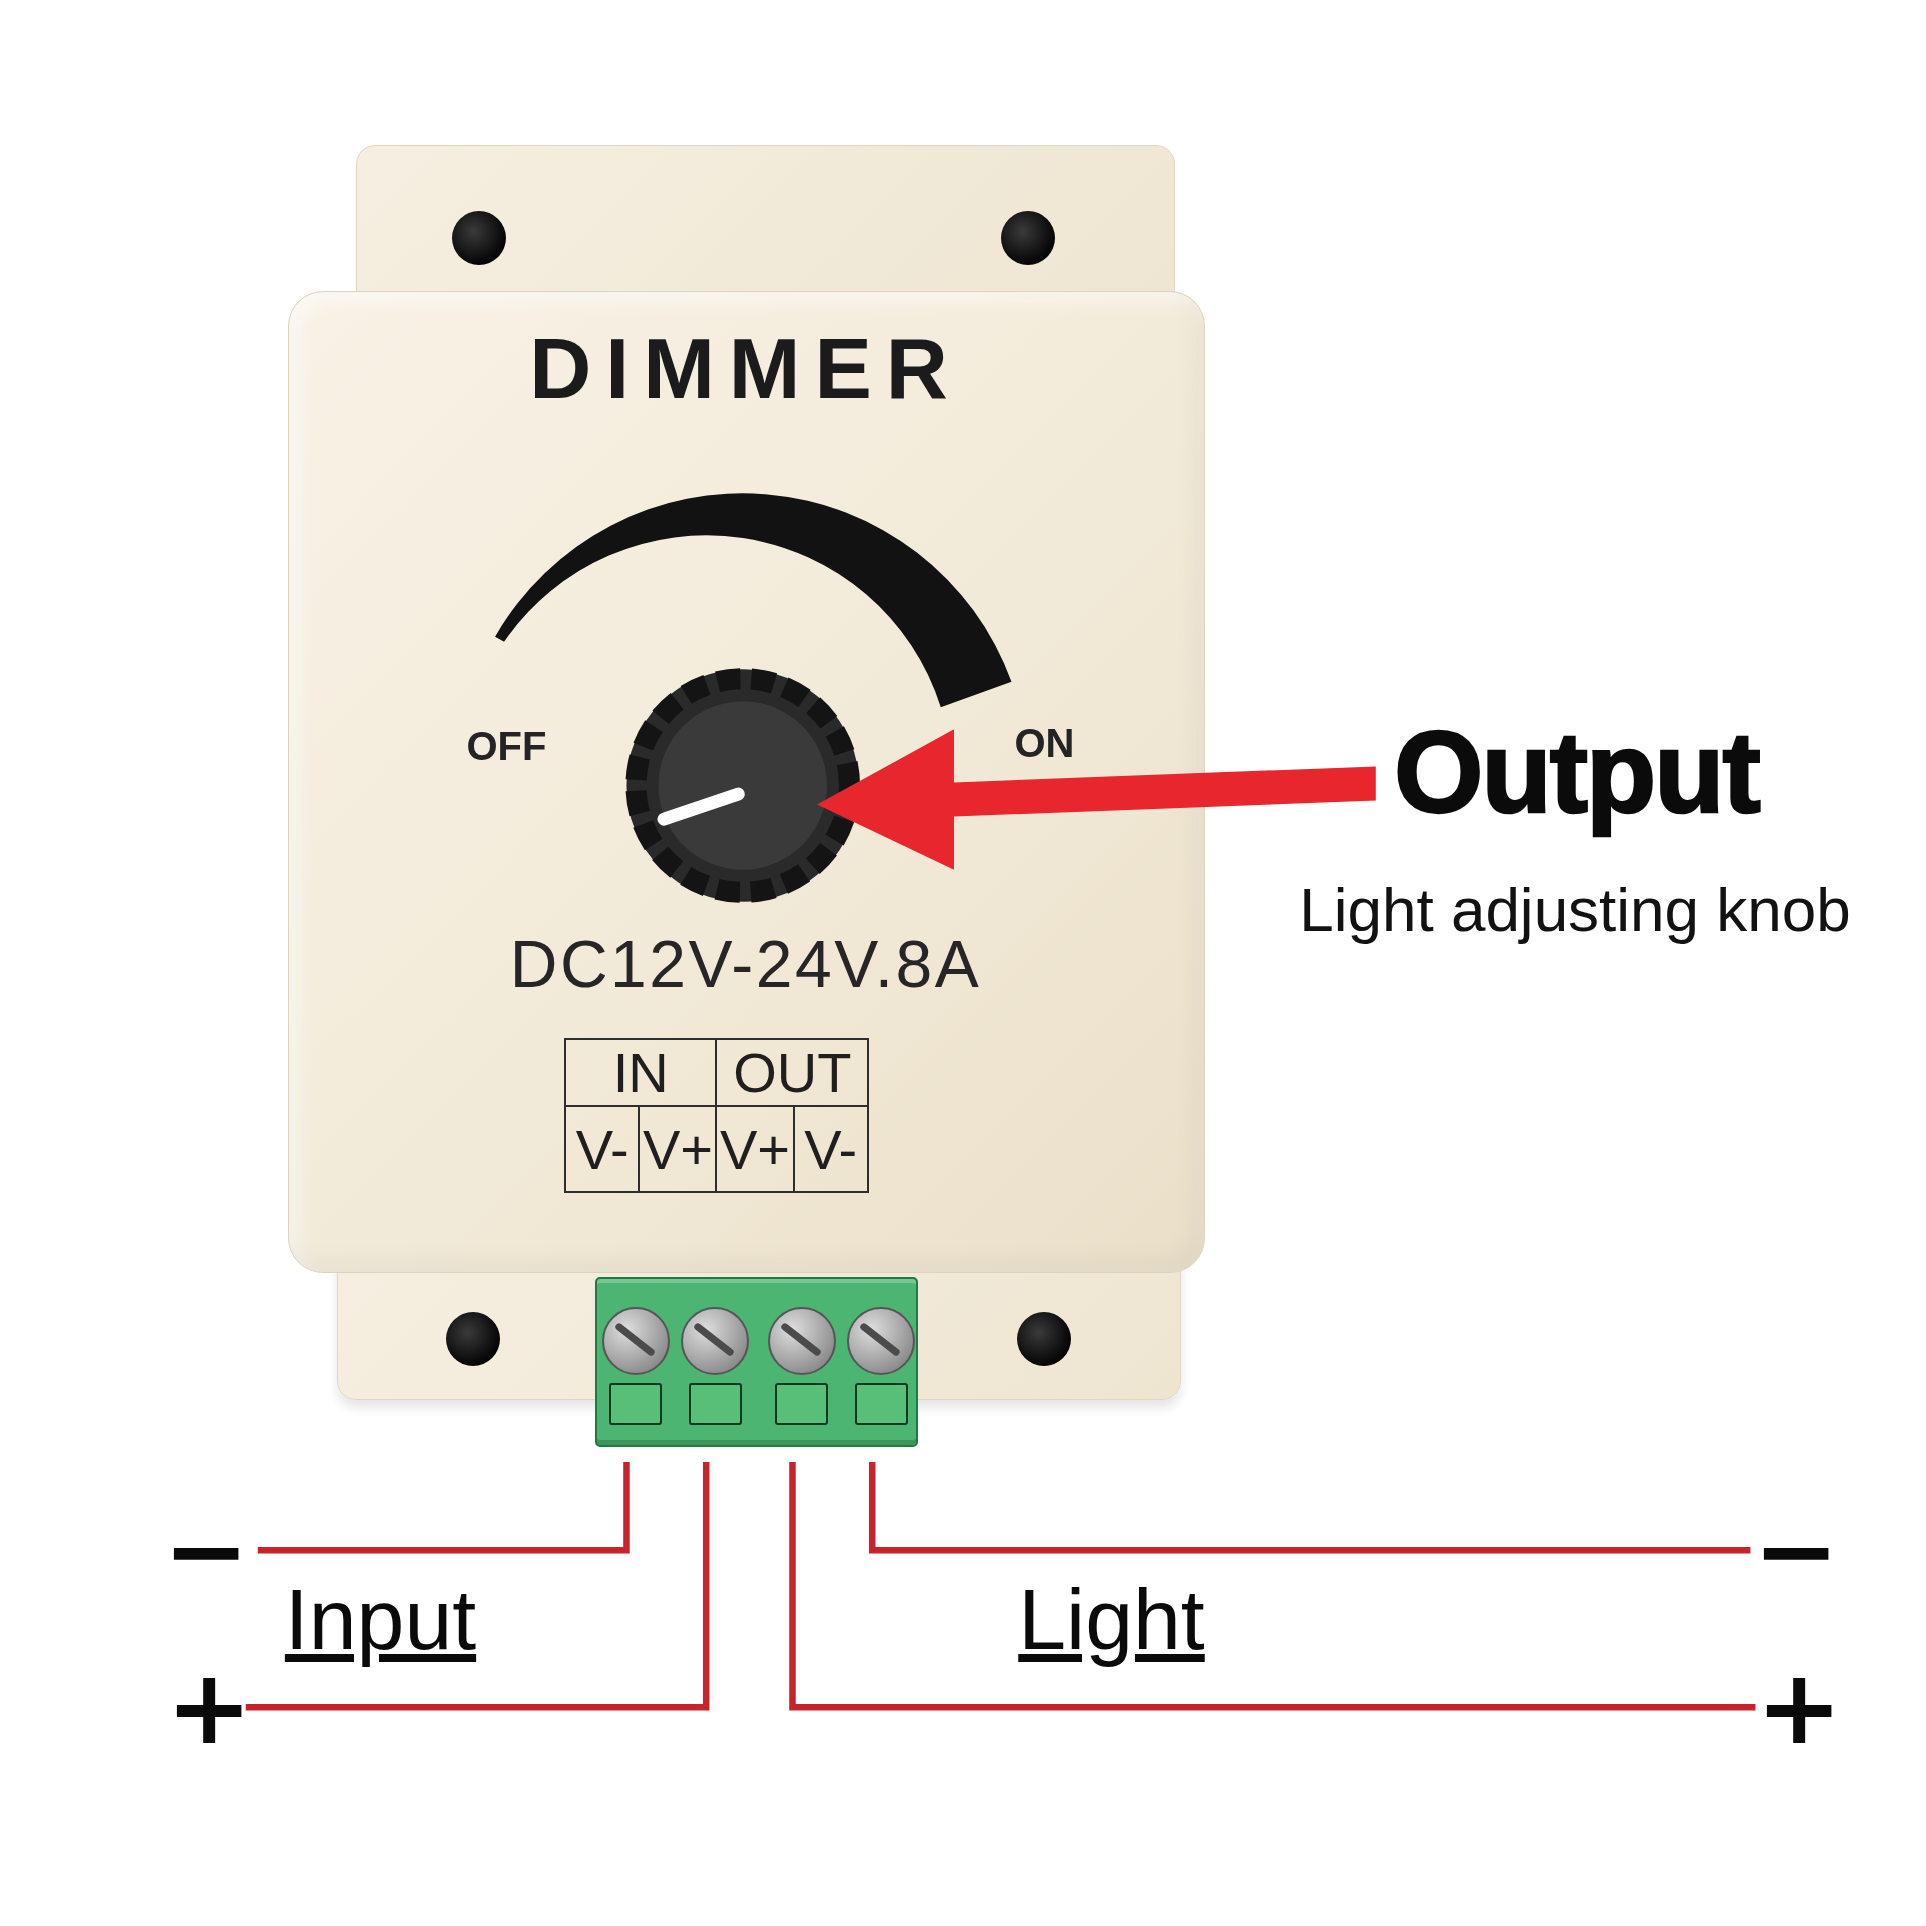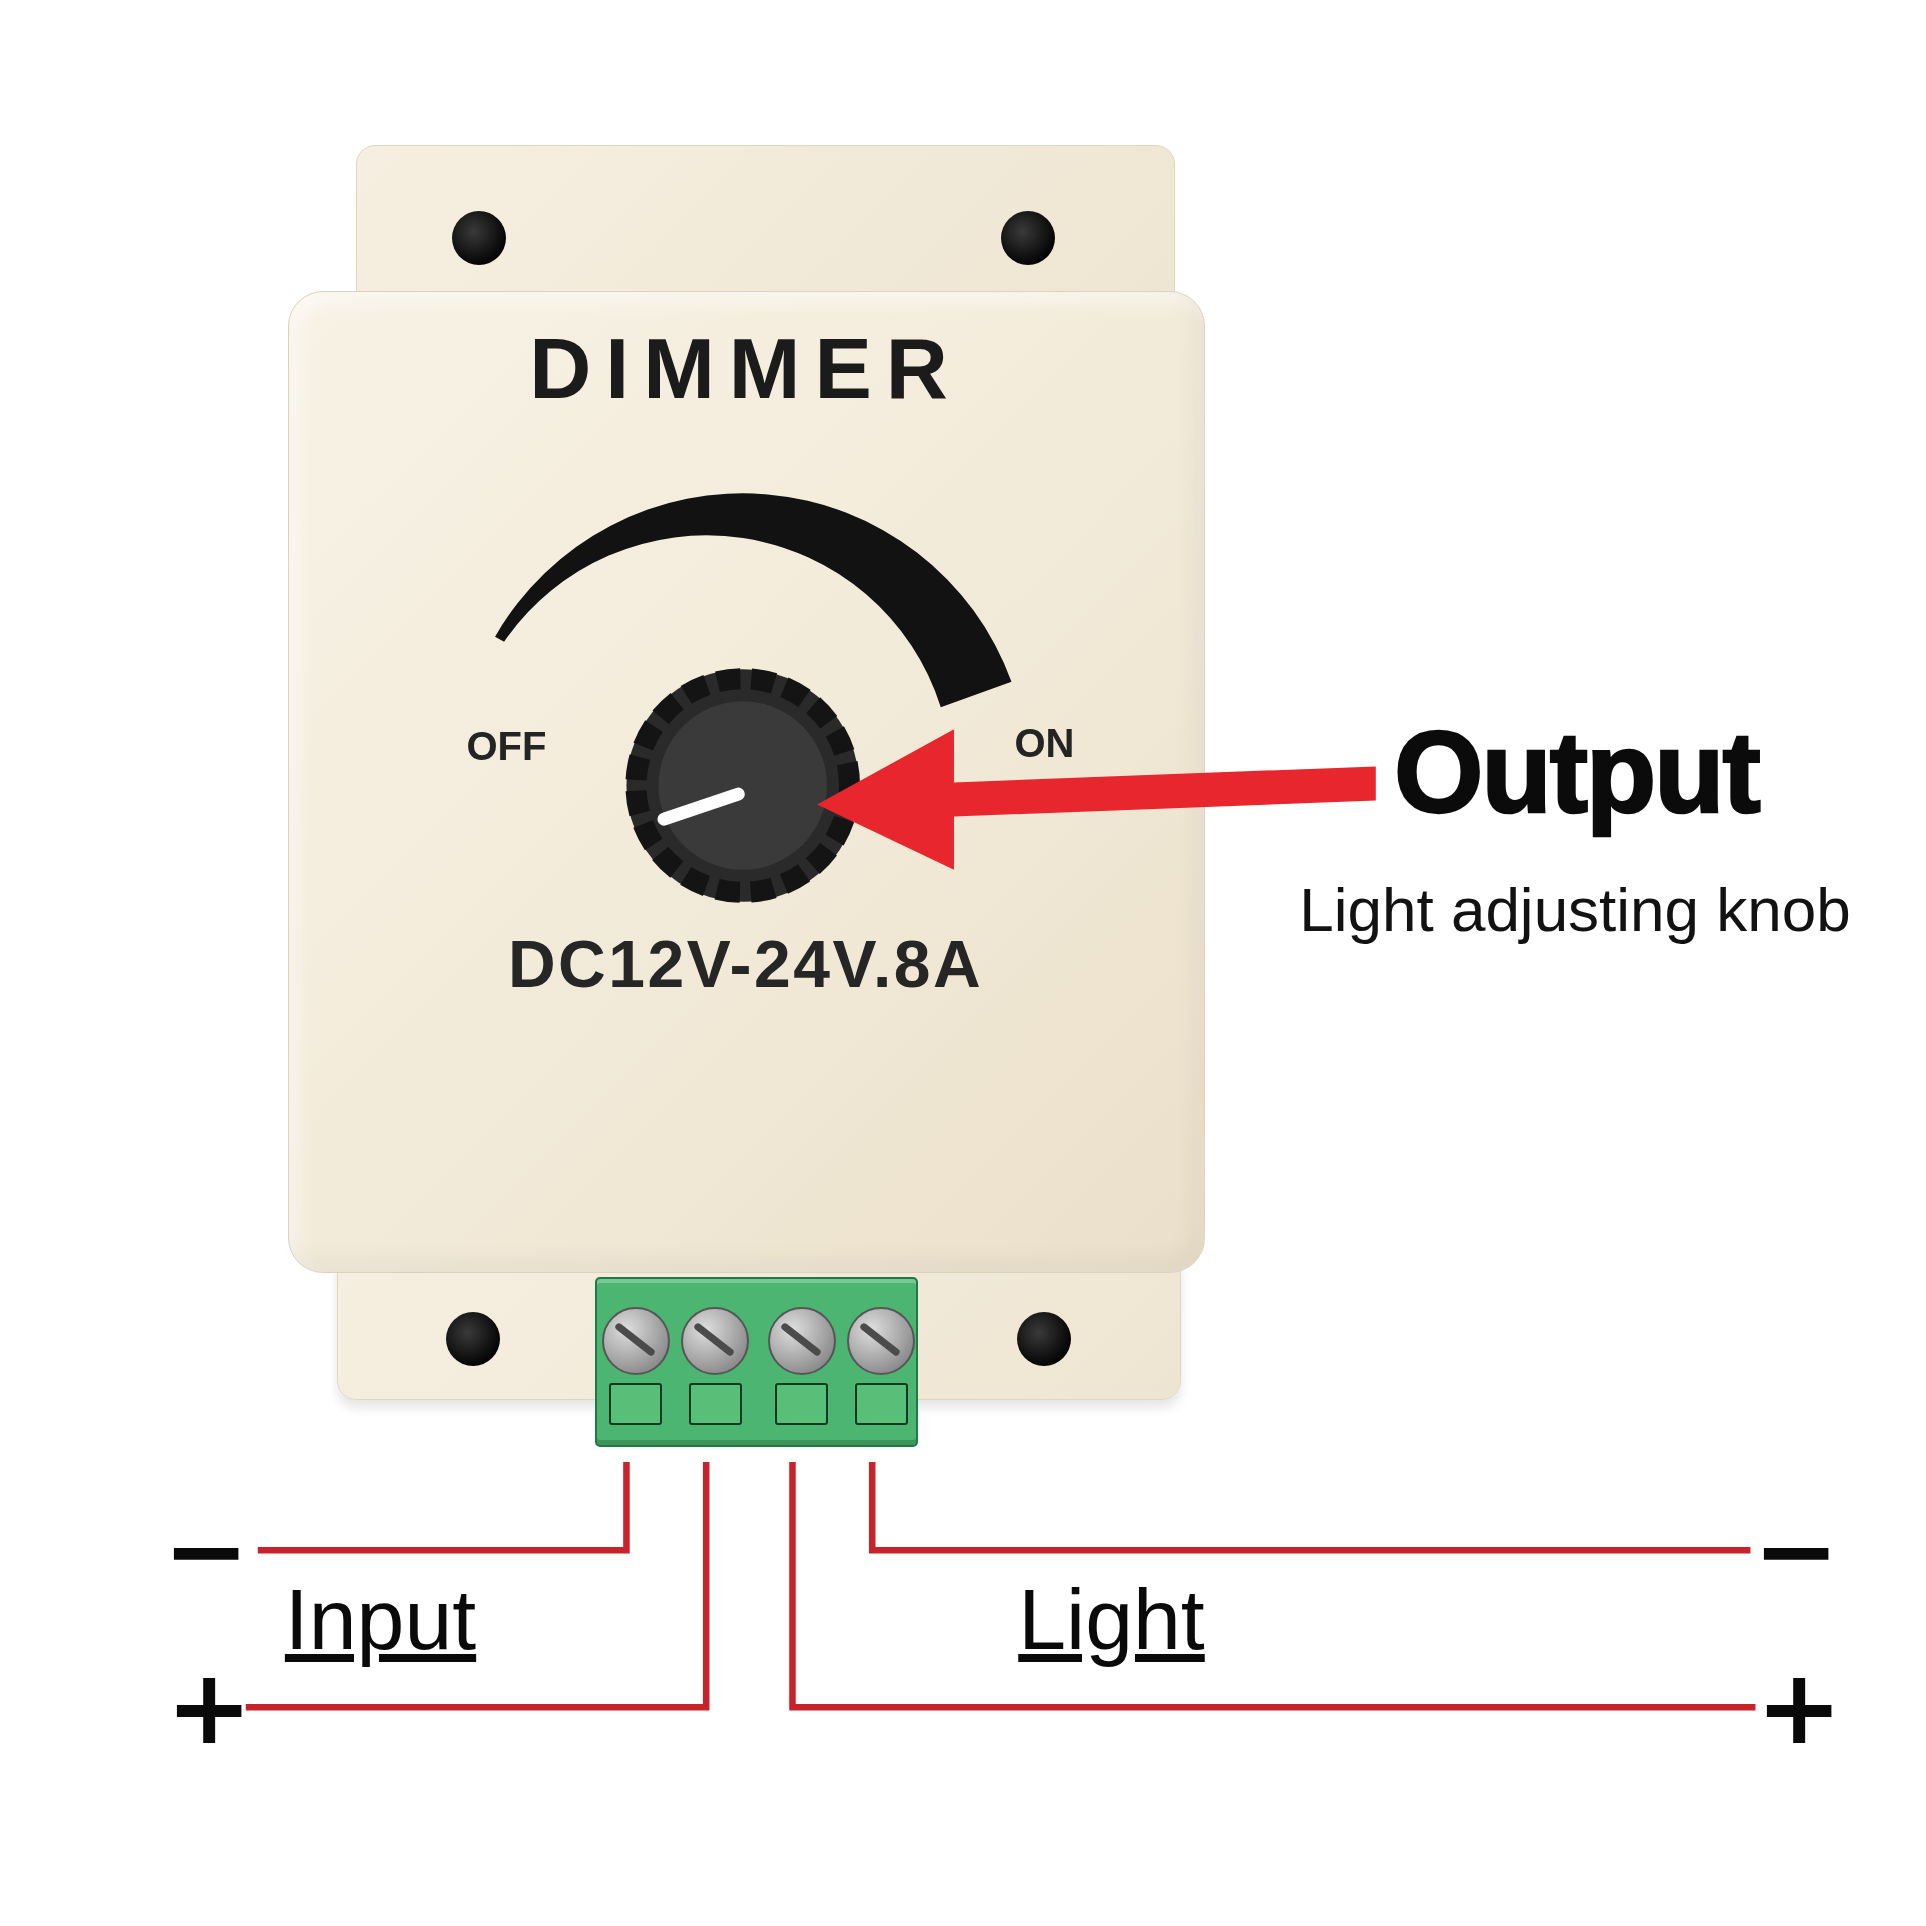--- a/index.html
+++ b/index.html
@@ -71,21 +71,21 @@
     z-index: 3;
   }
   .off-label { left: 118px;  top: 565px; }
   .on-label  { left: 656px; top: 562px; }
 
   .rating-label {
     position: absolute;
     left: 0; top: 785px; width: 100%;
     text-align: center;
     font-size: 66px;
-    font-weight: 700;
+    font-weight: 400;
     letter-spacing: 2.5px;
     color: #262626;
     z-index: 3;
   }
 
   
   .terminal-table {
     position: absolute;
     left: 276px; top: 897px;
     width: 305px;
@@ -219,20 +219,34 @@
     <circle cx="907" cy="1285" r="213" fill="none" stroke="#141414" stroke-width="42" stroke-dasharray="46 22"></circle>
     <circle cx="907" cy="1285" r="168" fill="#3a3a3a"></circle>
     <line x1="898" y1="1302" x2="750" y2="1352" stroke-width="26" stroke-linecap="round" stroke="#ffffff"></line>
   </svg>
 
   <div class="dial-label off-label">OFF</div>
   <div class="dial-label on-label">ON</div>
 
   <div class="rating-label">DC12V-24V.8A</div>
 
+  <table class="terminal-table">
+    <tbody>
+        <tr class="hdr">
+      <td colspan="2">IN</td>
+      <td colspan="2">OUT</td>
+    </tr>
+    <tr class="pins">
+      <td>V-</td>
+      <td>V+</td>
+      <td>V+</td>
+      <td>V-</td>
+    </tr>
+  </tbody>
+    </table>
 
   <div class="terminal-block">
     <div class="screw" style="left:4.5px;">
         <div class="screw-slot"></div>
       </div>
     <div class="screw" style="left:84px;">
         <div class="screw-slot"></div>
       </div>
     <div class="screw" style="left:171px;">
         <div class="screw-slot"></div>

